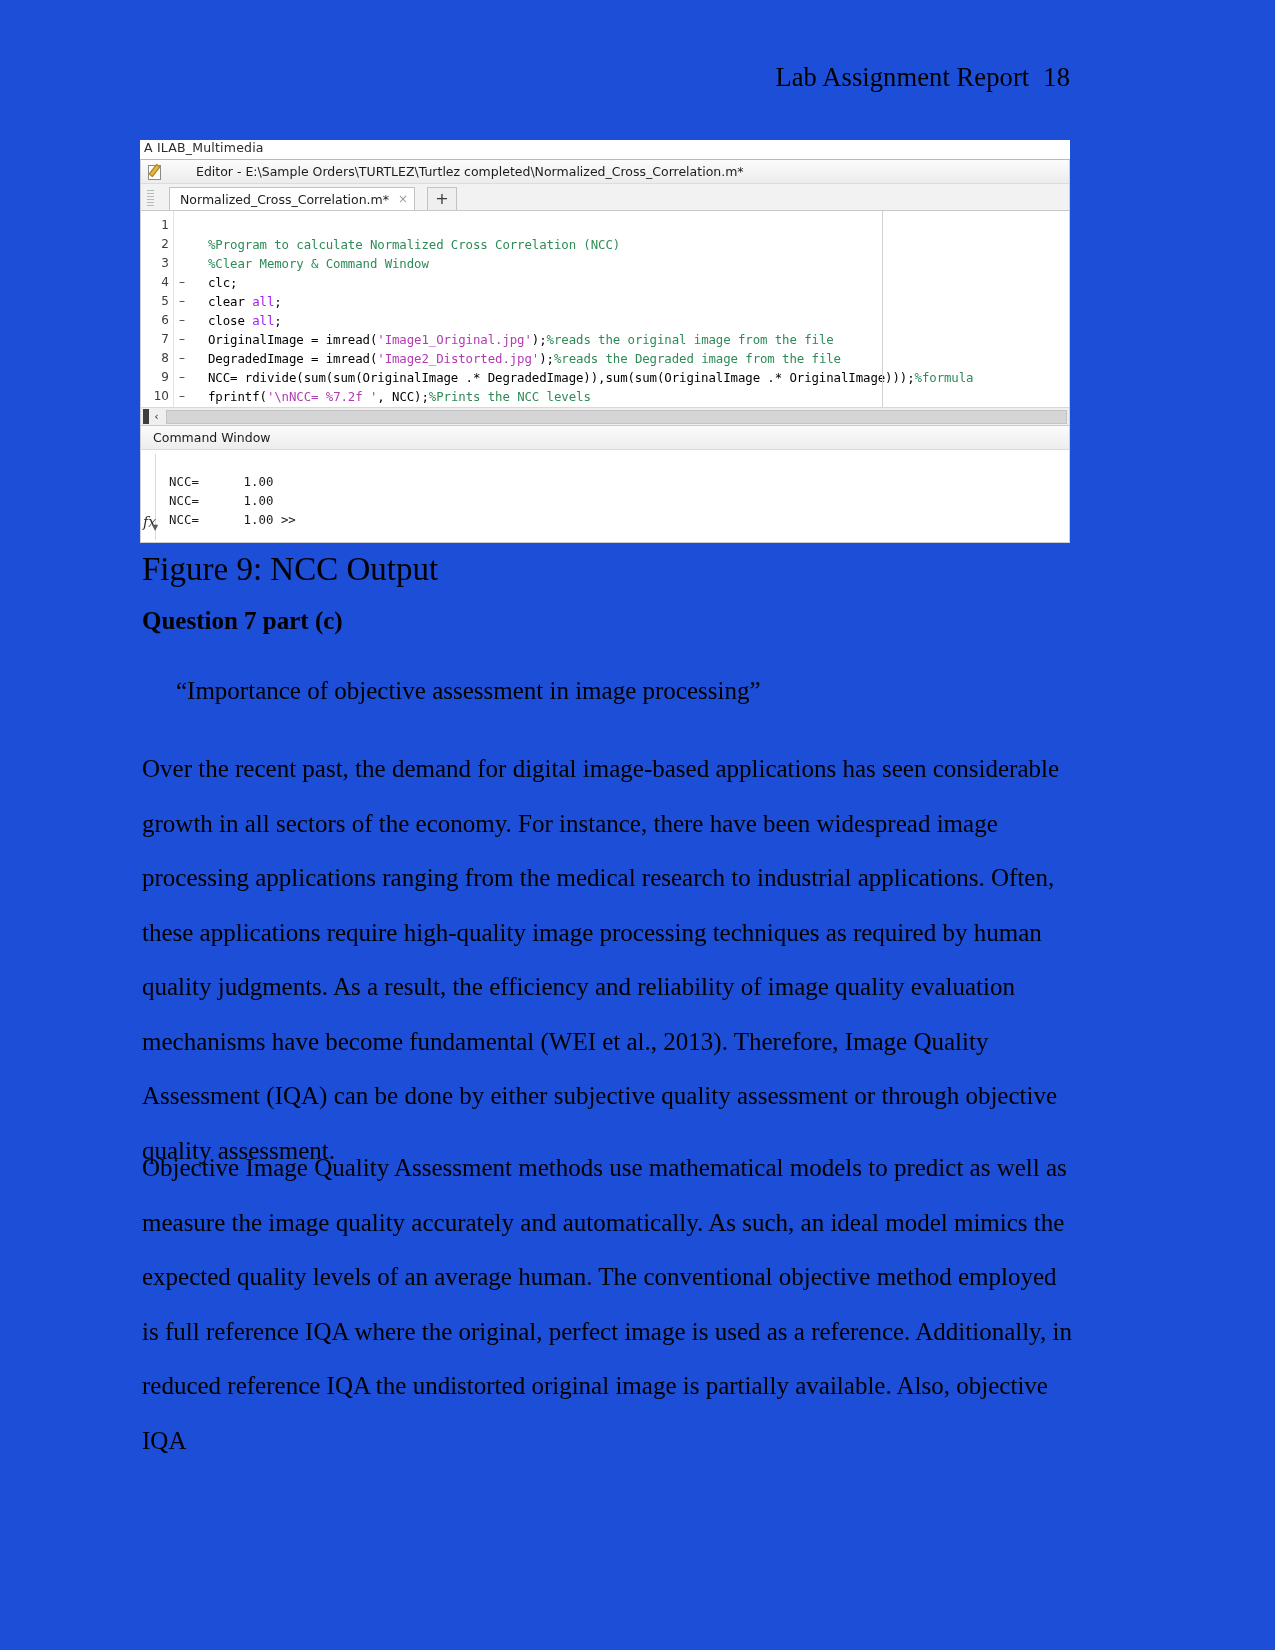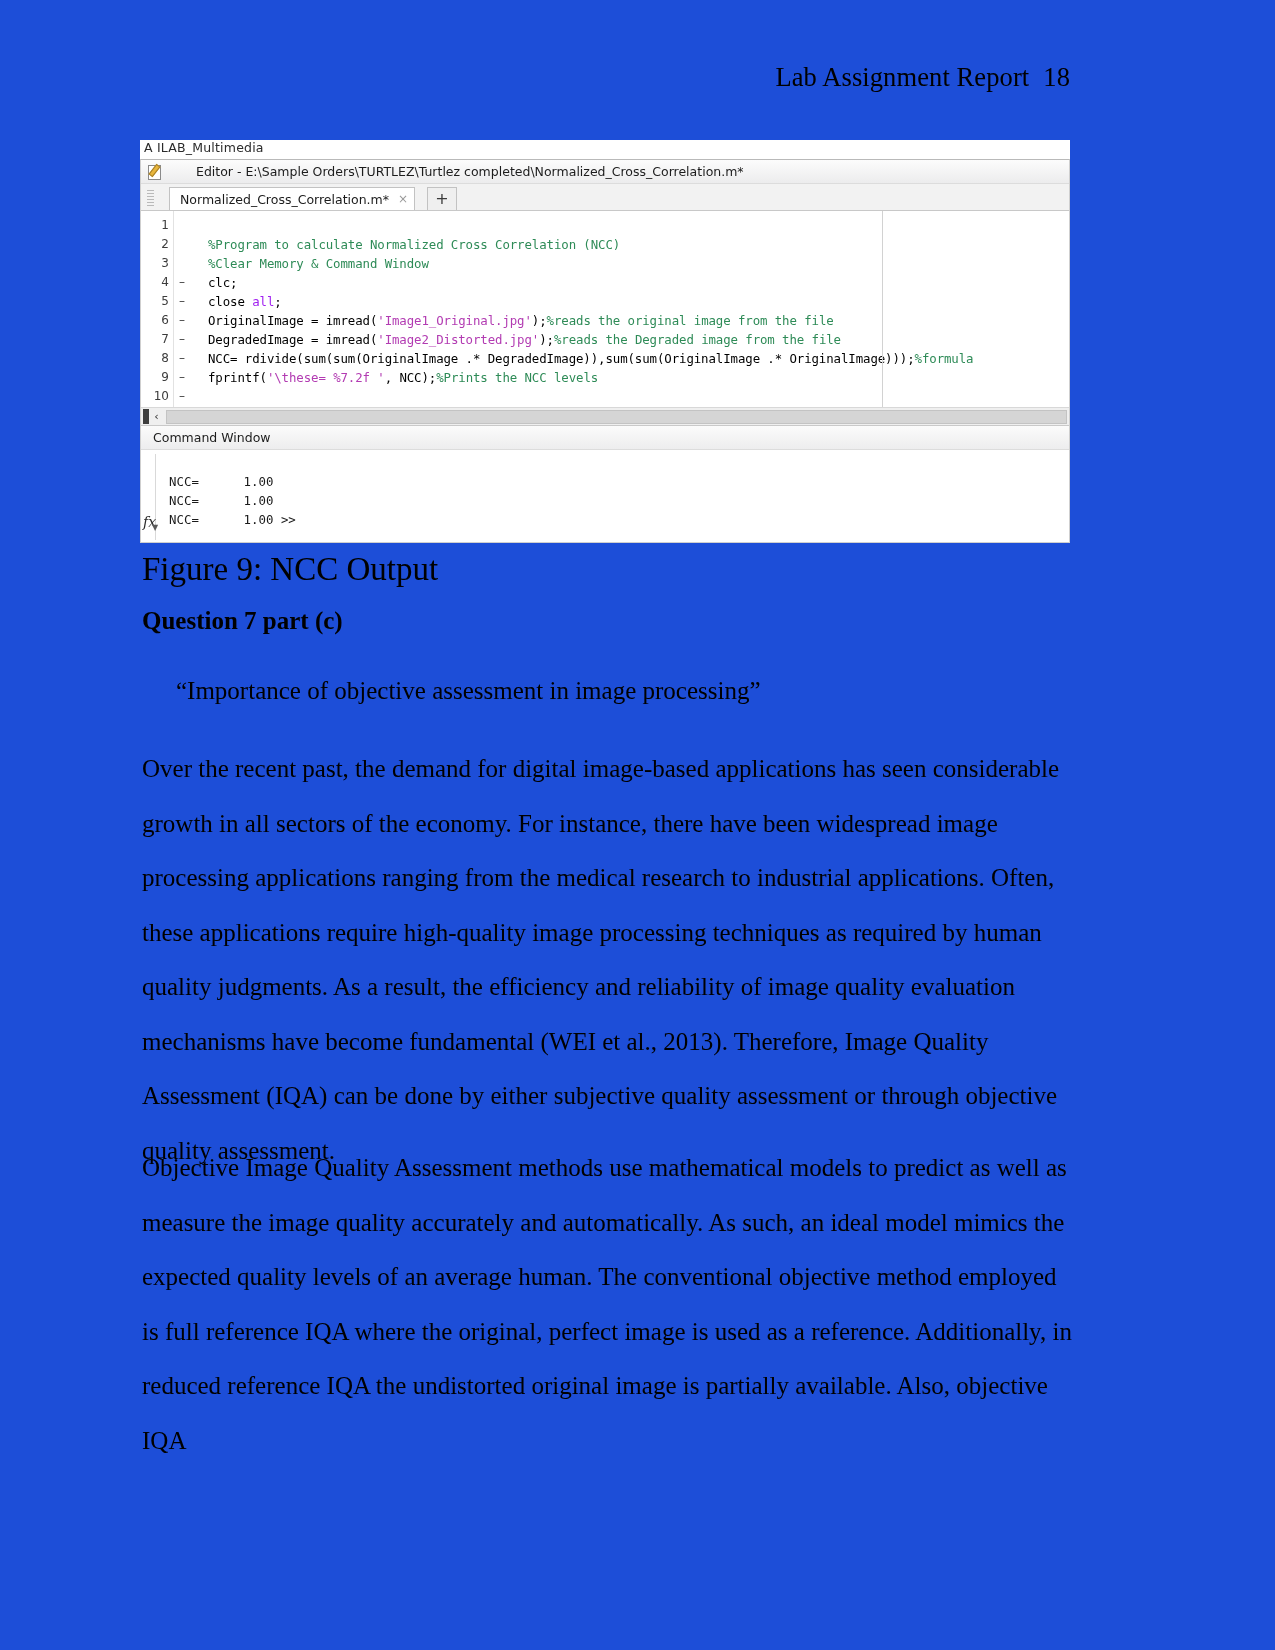--- a/index.html
+++ b/index.html
@@ -396,25 +396,26 @@
           <div class="bp">–</div>
           <div class="bp">–</div>
           <div class="bp">–</div>
         </div>
         <div class="code-lines">
           <div class="vline"></div>
           <div class="cl" id="cl0">&nbsp;</div>
           <div class="cl" id="cl1"><span class="tok-comment">%Program to calculate Normalized Cross Correlation (NCC)</span></div>
           <div class="cl" id="cl2"><span class="tok-comment">%Clear Memory &amp; Command Window</span></div>
           <div class="cl" id="cl3">clc;</div>
+          <div class="cl" id="cl4">clear <span class="tok-kw">all</span>;</div>
           <div class="cl" id="cl5">close <span class="tok-kw">all</span>;</div>
           <div class="cl" id="cl6">OriginalImage = imread(<span class="tok-string">'Image1_Original.jpg'</span>);<span class="tok-comment">%reads the original image from the file</span></div>
           <div class="cl" id="cl7">DegradedImage = imread(<span class="tok-string">'Image2_Distorted.jpg'</span>);<span class="tok-comment">%reads the Degraded image from the file</span></div>
           <div class="cl" id="cl8">NCC= rdivide(sum(sum(OriginalImage .* DegradedImage)),sum(sum(OriginalImage .* OriginalImage)));<span class="tok-comment">%formula</span></div>
-          <div class="cl" id="cl9">fprintf(<span class="tok-string">'\these= %7.2f '</span>, NCC);<span class="tok-comment">%Prints the NCC levels</span></div>
+          <div class="cl" id="cl9">fprintf(<span class="tok-string">'\nNCC= %7.2f '</span>, NCC);<span class="tok-comment">%Prints the NCC levels</span></div>
         </div>
       </div>
 
       <div class="hscroll">
         <span class="leftcap"></span>
         <span class="arrow">‹</span>
         <span class="thumb"></span>
       </div>
 
       <div class="cmdwin-header">Command Window</div>

